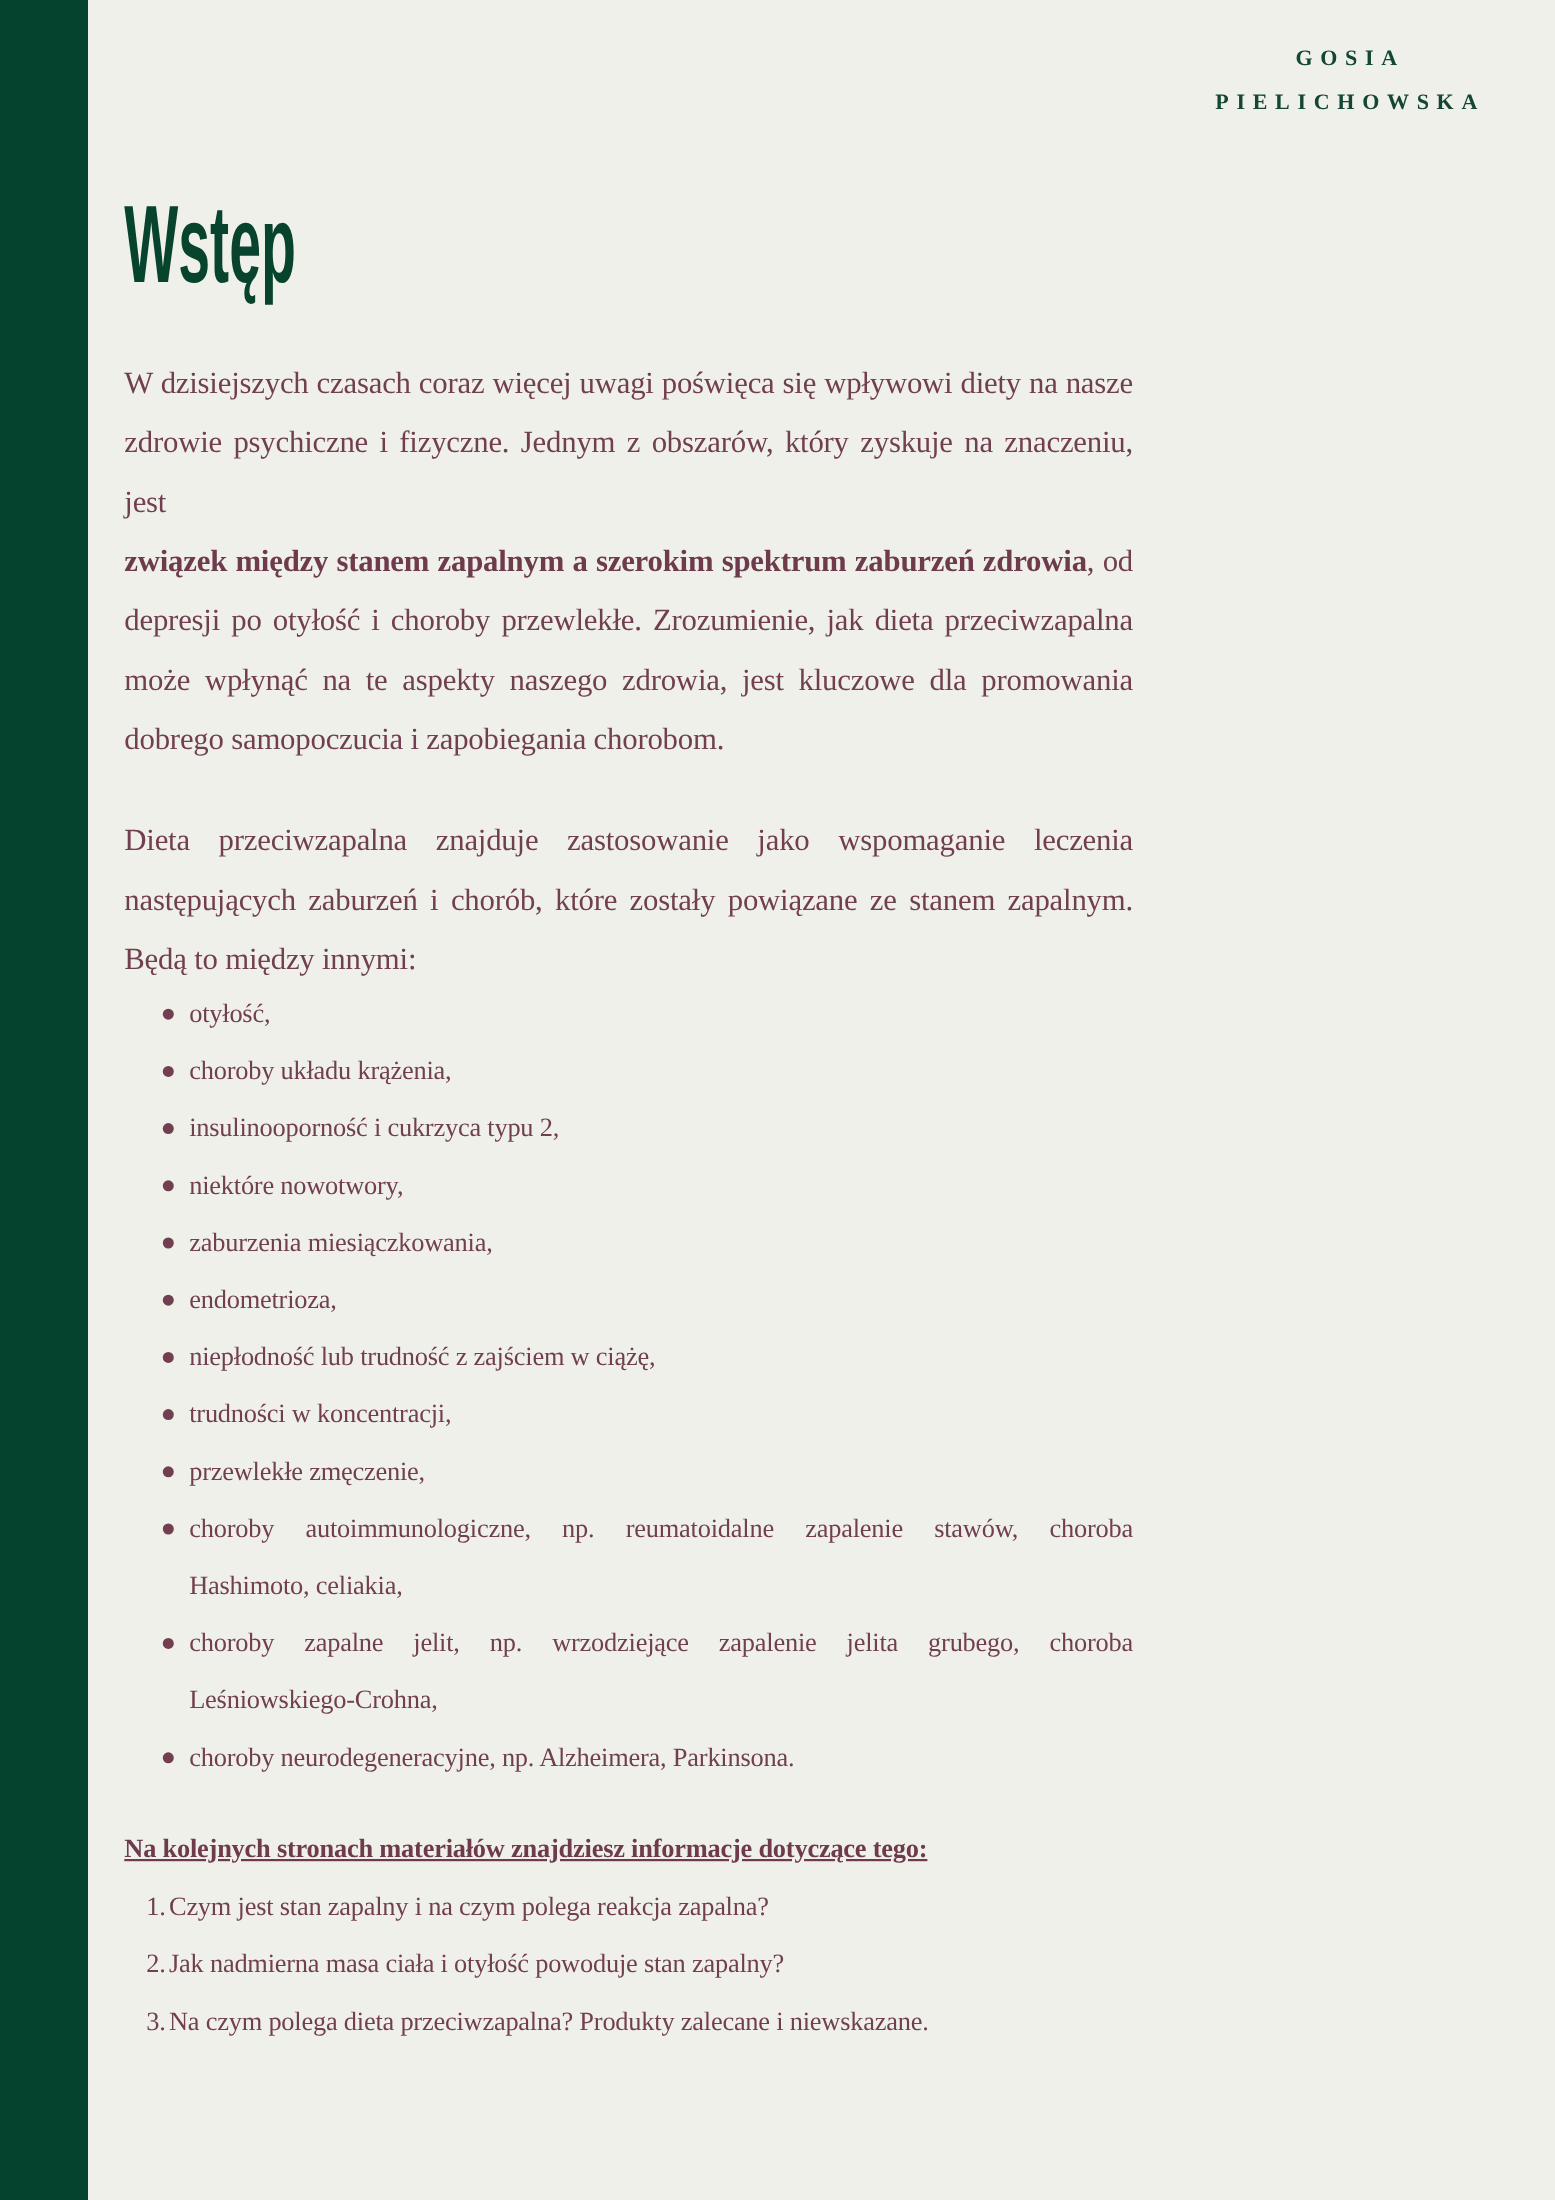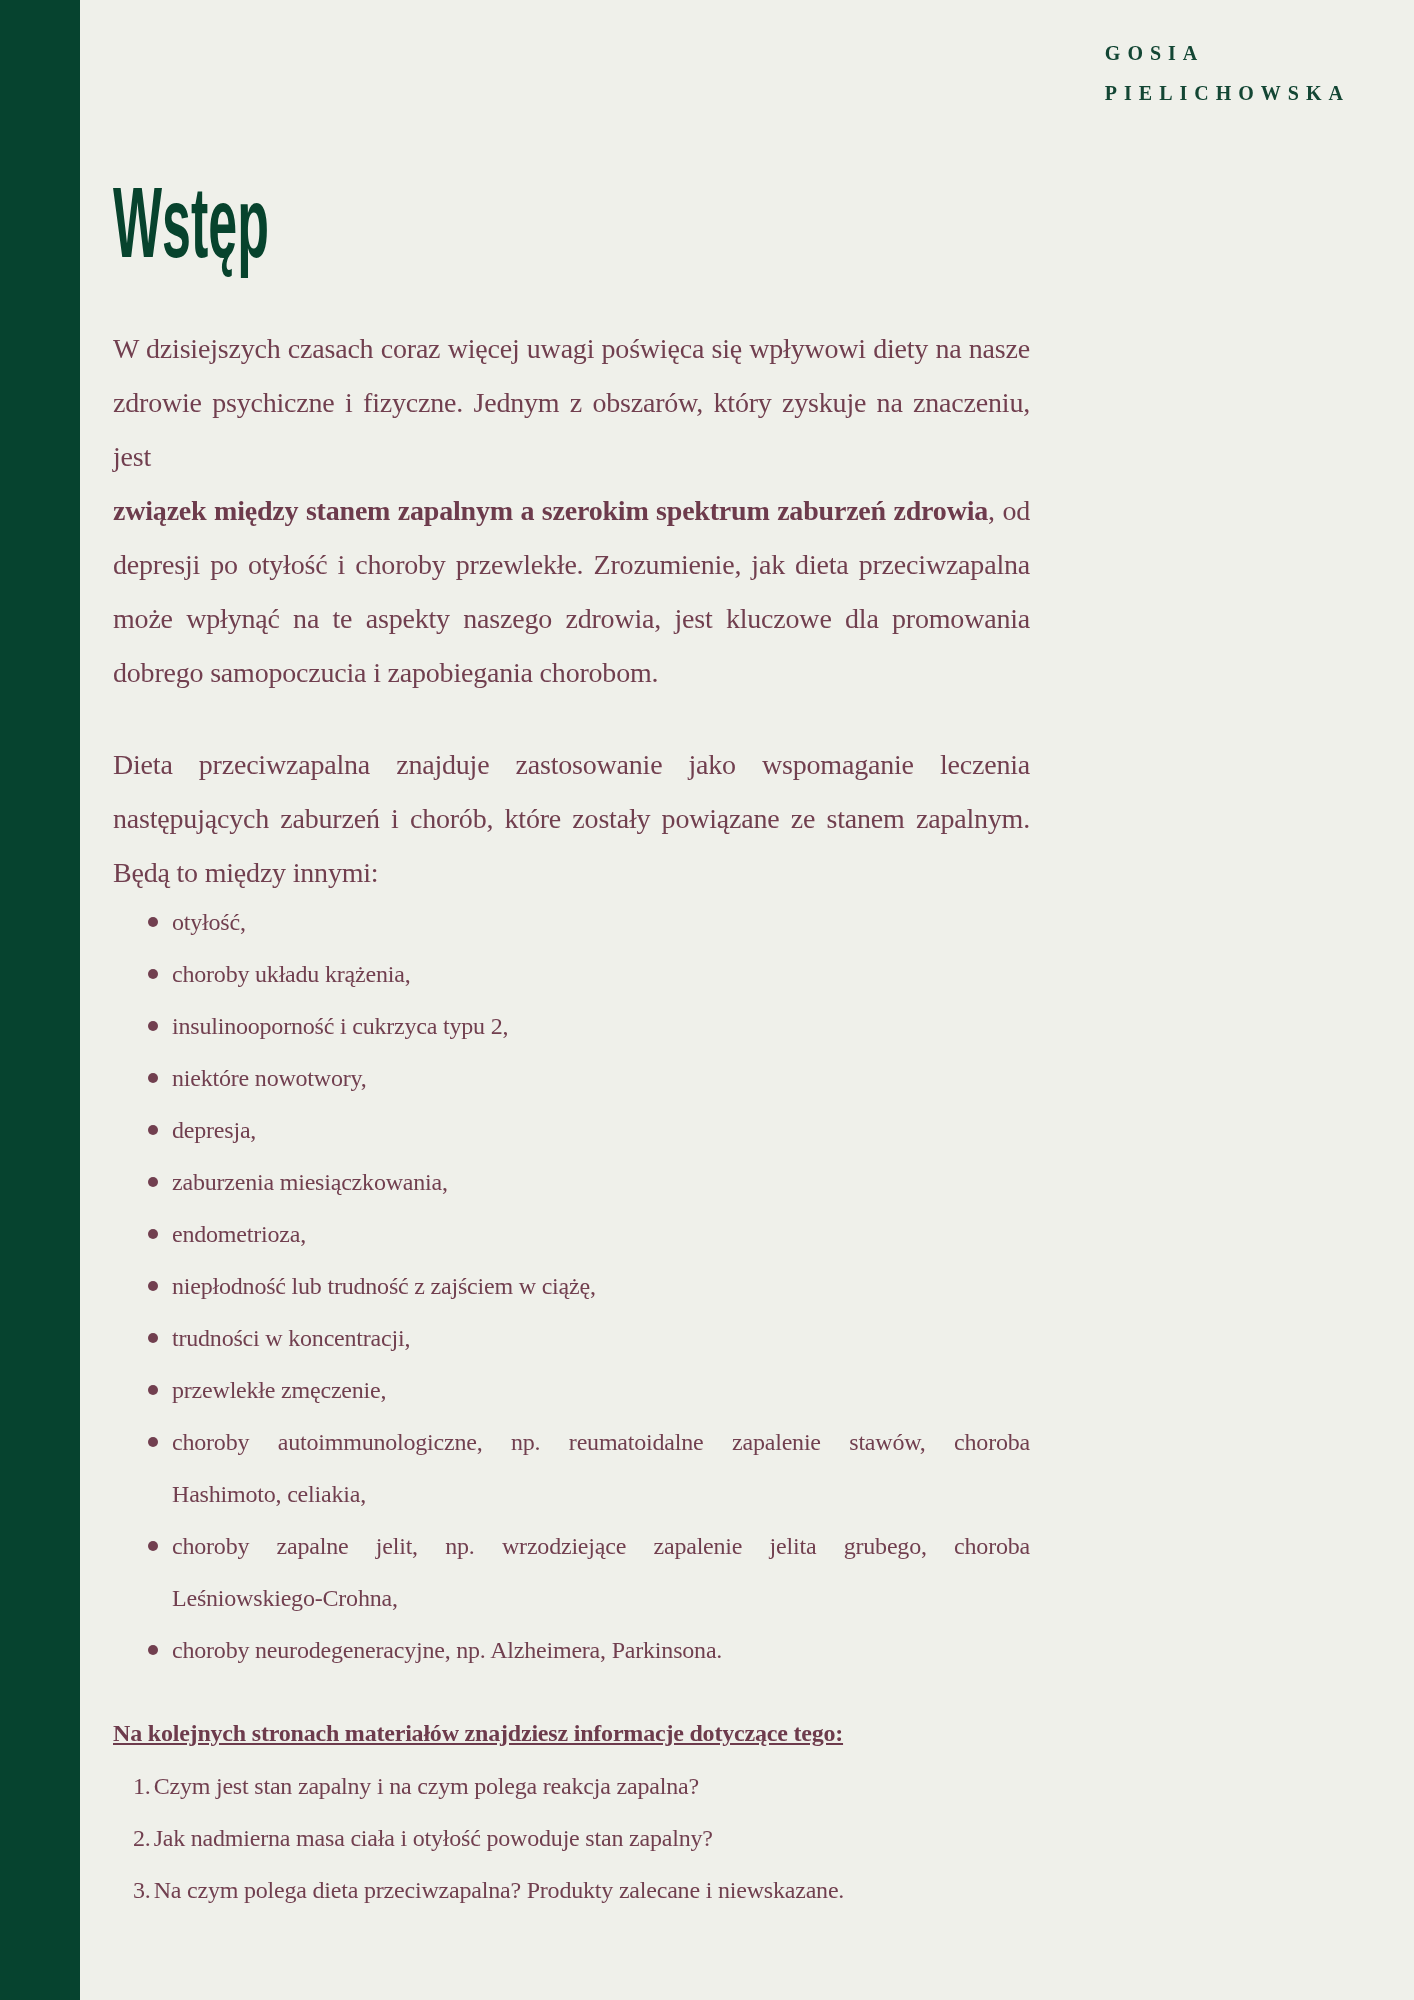--- a/index.html
+++ b/index.html
@@ -4,21 +4,21 @@
 <style>
   html,body{margin:0;padding:0}
   body{
     width:1414px;height:2000px;position:relative;overflow:hidden;
     background:#eff0ea;
     font-family:"Liberation Serif",serif;
     color:#713f4f;
   }
   .accent-bar{position:absolute;left:0;top:0;width:80px;height:2000px;background:#06432f}
   .brand{
-    position:absolute;top:33px;right:64px;text-align:left;
+    position:absolute;top:33px;right:64px;text-align:center;
     color:#134634;font-weight:bold;font-size:20px;letter-spacing:7px;line-height:40px;
   }
   .content{position:absolute;left:113px;top:17px;width:917px}
   .page-title{
     margin-top:155px;height:100px;line-height:100px;white-space:nowrap;
     font-family:"Liberation Sans",sans-serif;font-weight:700;font-size:100px;
     color:#07432d;transform:scaleX(0.52);transform-origin:left top;
   }
   .para{font-size:28px;line-height:54px;letter-spacing:-0.2px}
   .para .pline{text-align:justify;text-align-last:justify}
@@ -102,24 +102,20 @@
       <li class="single">
         <span class="dot"></span>
         <span class="l1">insulinooporność i cukrzyca typu 2,</span>
       </li>
 
       <li class="single">
         <span class="dot"></span>
         <span class="l1">niektóre nowotwory,</span>
       </li>
 
-      <li class="single">
-        <span class="dot"></span>
-        <span class="l1">depresja,</span>
-      </li>
 
       <li class="single">
         <span class="dot"></span>
         <span class="l1">zaburzenia miesiączkowania,</span>
       </li>
 
       <li class="single">
         <span class="dot"></span>
         <span class="l1">endometrioza,</span>
       </li>

